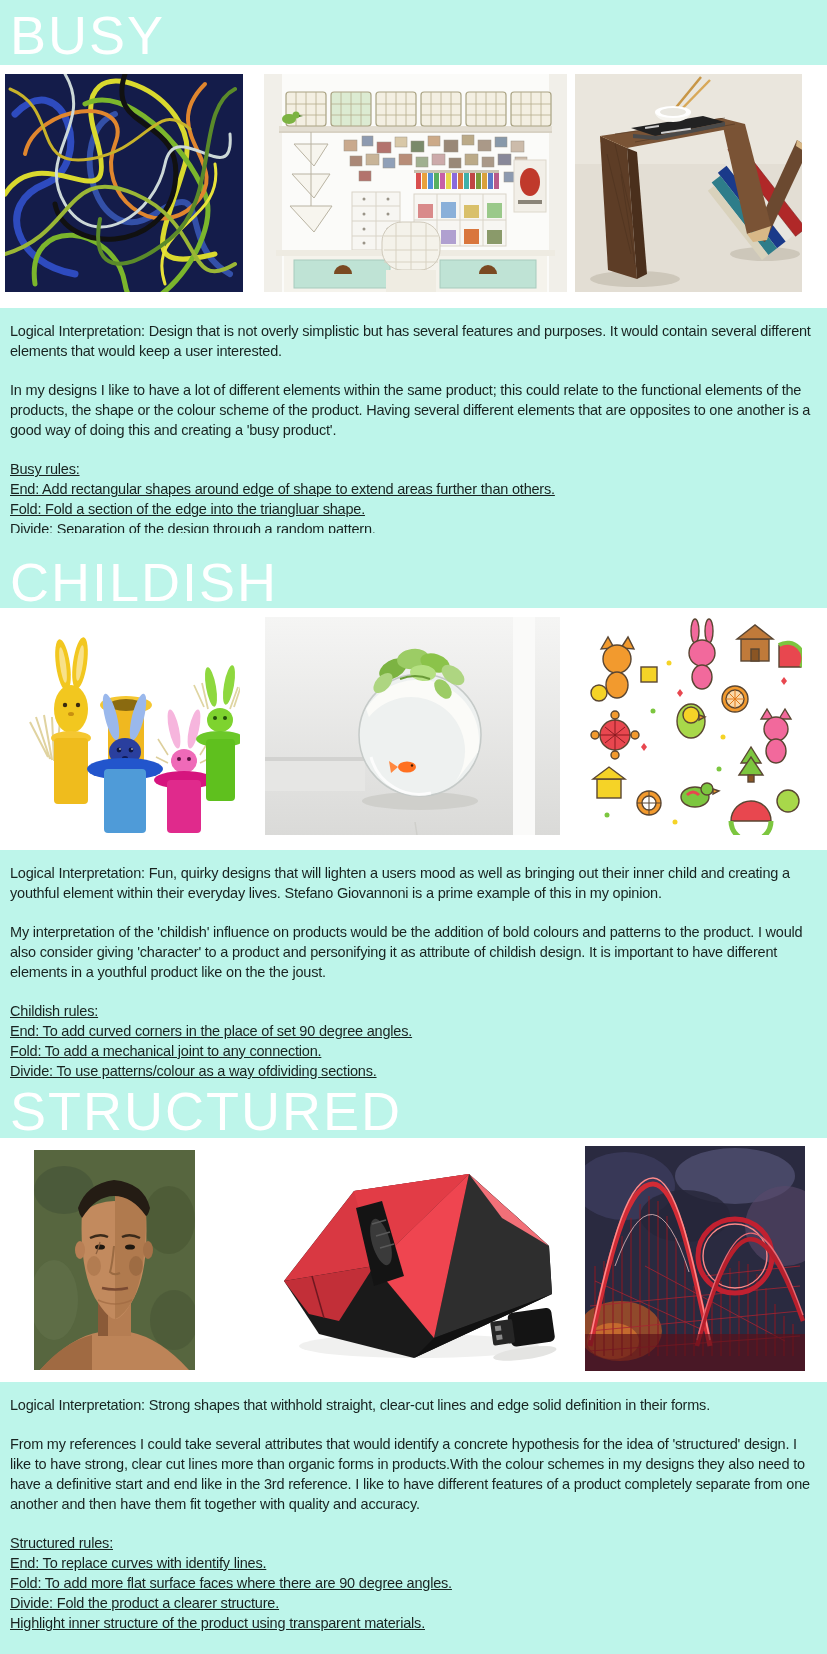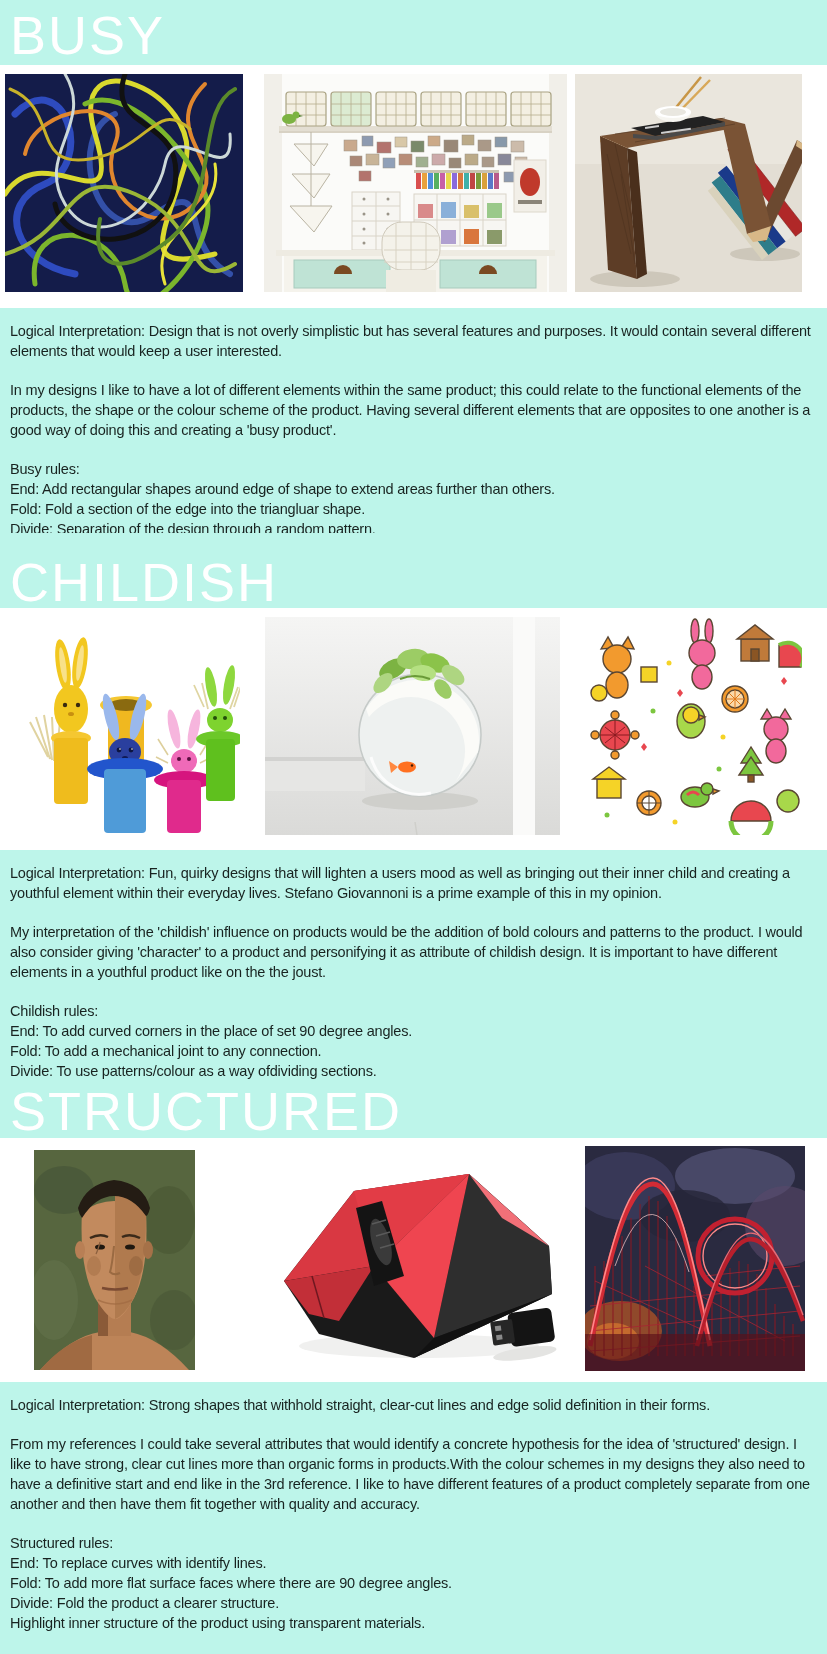--- a/index.html
+++ b/index.html
@@ -2,21 +2,21 @@
 <html><head>
 <meta charset="utf-8">
 <style>
   html,body{margin:0;padding:0;background:#fff;}
   #page{position:relative;width:827px;height:1654px;font-family:"Liberation Sans",sans-serif;background:#fff;overflow:hidden;}
   .band-mint{position:relative;width:827px;background:#bdf5ea;overflow:hidden;}
   .band-white{position:relative;width:827px;background:#ffffff;overflow:hidden;}
   .sec-title{color:#ffffff;font-weight:300;font-size:54px;letter-spacing:2px;padding-left:10px;white-space:nowrap;}
   .text-wrap{padding:13px 16px 0 10px;color:#182320;font-size:14.5px;line-height:20px;letter-spacing:-0.2px;}
   .para{margin:0 0 19px 0;}
-  .rules{margin-top:0;}
+  .rules{margin-top:0;text-decoration:underline;}
   .rule-line{margin:0;}
   .img{position:absolute;overflow:hidden;}
   svg{display:block;}
 </style>
 </head>
 <body>
 
 <div id="page">
 
   <div class="band-mint" style="height:65px;">

